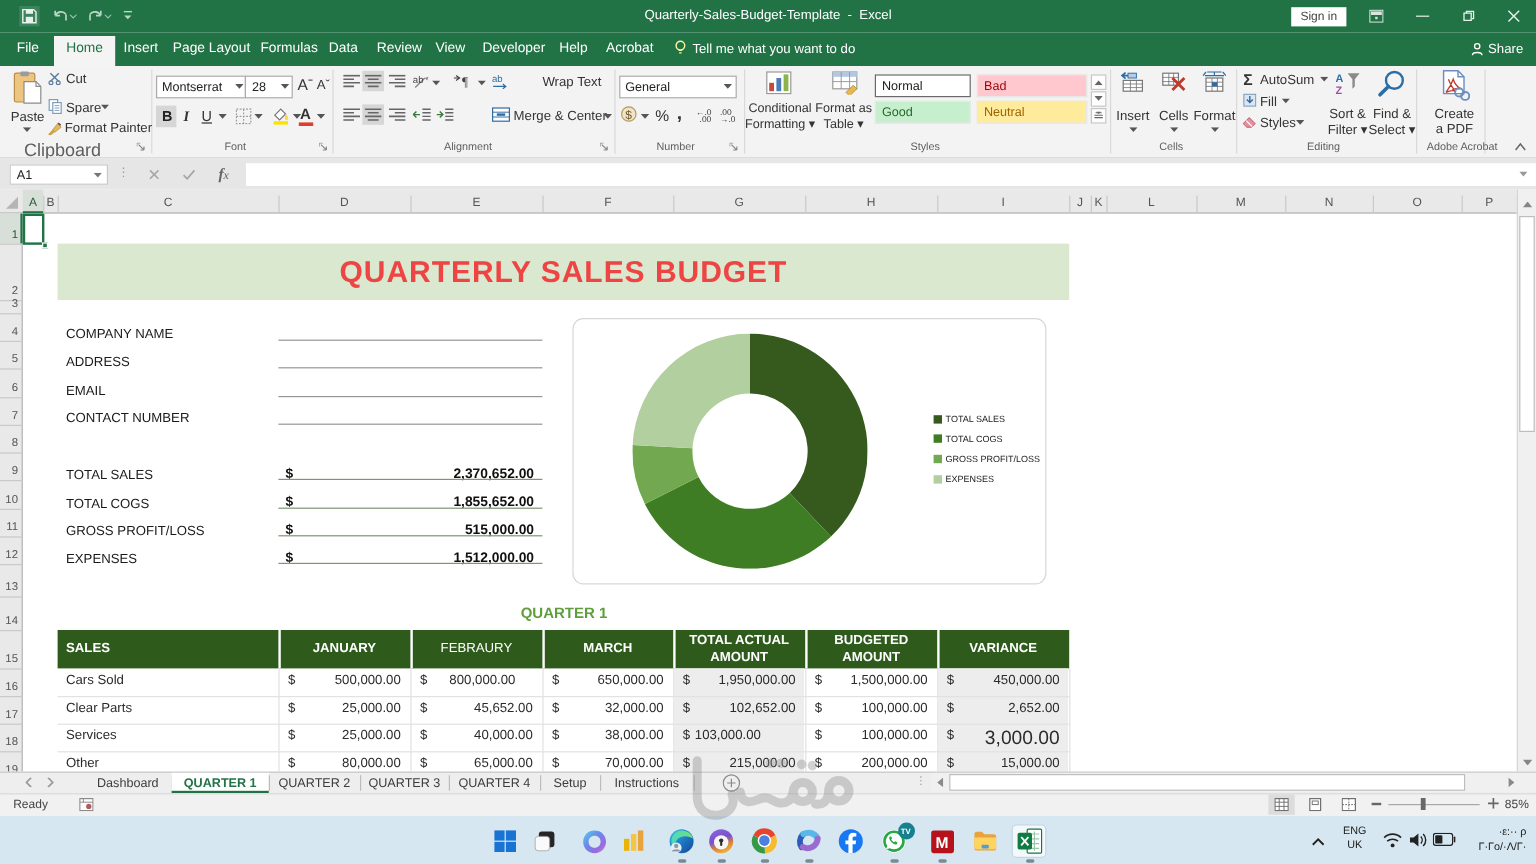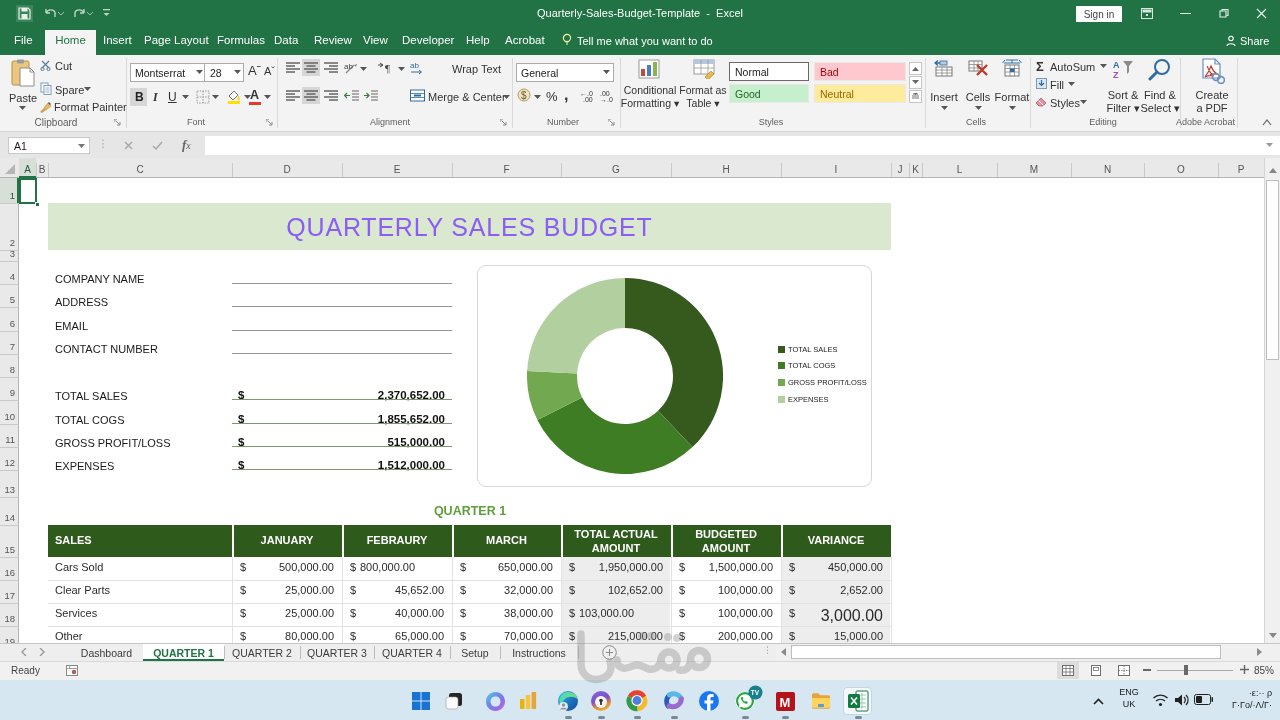--- a/index.html
+++ b/index.html
@@ -85,28 +85,28 @@
 
 <div class="a" style="left:126px;top:58px;width:1px;height:70px;background:#d9d9d9"></div>
 <div class="a" style="left:277px;top:58px;width:1px;height:70px;background:#d9d9d9"></div>
 <div class="a" style="left:512px;top:58px;width:1px;height:70px;background:#d9d9d9"></div>
 <div class="a" style="left:620px;top:58px;width:1px;height:70px;background:#d9d9d9"></div>
 <div class="a" style="left:925px;top:58px;width:1px;height:70px;background:#d9d9d9"></div>
 <div class="a" style="left:1030px;top:58px;width:1px;height:70px;background:#d9d9d9"></div>
 <div class="a" style="left:1180px;top:58px;width:1px;height:70px;background:#d9d9d9"></div>
 <div class="a" style="left:1237px;top:58px;width:1px;height:70px;background:#d9d9d9"></div>
 
-<div class="tx" style="left:20px;top:117px;width:72px;text-align:center;font-size:10px;color:#5e5e5e">Clipboard</div>
+<div class="tx" style="left:20px;top:117px;width:72px;text-align:left;font-size:15px;color:#5e5e5e">Clipboard</div>
 <div class="tx" style="left:160px;top:117px;width:72px;text-align:center;font-size:9px;color:#5e5e5e">Font</div>
 <div class="tx" style="left:354px;top:117px;width:72px;text-align:center;font-size:9px;color:#5e5e5e">Alignment</div>
 <div class="tx" style="left:527px;top:117px;width:72px;text-align:center;font-size:9px;color:#5e5e5e">Number</div>
 <div class="tx" style="left:735px;top:117px;width:72px;text-align:center;font-size:9px;color:#5e5e5e">Styles</div>
 <div class="tx" style="left:940px;top:117px;width:72px;text-align:center;font-size:9px;color:#5e5e5e">Cells</div>
 <div class="tx" style="left:1067px;top:117px;width:72px;text-align:center;font-size:9px;color:#5e5e5e">Editing</div>
-<div class="tx" style="left:1176px;top:117px;width:72px;text-align:left;font-size:9px;color:#5e5e5e">Adobe Acrobat</div>
+<div class="tx" style="left:1176px;top:117px;width:72px;text-align:right;font-size:9px;color:#5e5e5e">Adobe Acrobat</div>
 
 <svg class="a" style="left:114px;top:119px" width="7" height="7" viewBox="0 0 7 7">
       <path d="M0 0 h3 M0 0 v3 M1.5 1.5 L6 6 M6 6 v-3 M6 6 h-3" stroke="#8a8a8a" stroke-width="1" fill="none"></path>
     </svg>
 <svg class="a" style="left:266px;top:119px" width="7" height="7" viewBox="0 0 7 7">
       <path d="M0 0 h3 M0 0 v3 M1.5 1.5 L6 6 M6 6 v-3 M6 6 h-3" stroke="#8a8a8a" stroke-width="1" fill="none"></path>
     </svg>
 <svg class="a" style="left:500px;top:119px" width="7" height="7" viewBox="0 0 7 7">
       <path d="M0 0 h3 M0 0 v3 M1.5 1.5 L6 6 M6 6 v-3 M6 6 h-3" stroke="#8a8a8a" stroke-width="1" fill="none"></path>
     </svg>
@@ -495,21 +495,21 @@
 <div class="a" style="left:0;top:603px;width:19px;height:1px;background:#c9c9c9"></div>
 <div class="a" style="left:0;top:603px;width:19px;height:23px;"></div>
 <div class="tx" style="left:0;top:613px;width:15px;text-align:right;font-size:9.5px;color:#555">18</div>
 <div class="a" style="left:0;top:626px;width:19px;height:1px;background:#c9c9c9"></div>
 <div class="a" style="left:0;top:626px;width:19px;height:17px;"></div>
 <div class="tx" style="left:0;top:636px;width:15px;text-align:right;font-size:9.5px;color:#555">19</div>
 
 <div class="a" style="left:19px;top:178px;width:18px;height:26px;border:2px solid #217346;background:#fff"></div>
 <div class="a" style="left:35px;top:202px;width:5px;height:5px;background:#217346;border:1px solid #fff"></div>
 <div class="a" style="left:48px;top:203px;width:843px;height:47px;background:#d9e8ce"></div>
-<div class="tx" style="left:48px;top:213px;width:843px;text-align:center;font-size:25px;font-weight:normal;color:#8b5cf6;letter-spacing:0.8px">QUARTERLY SALES BUDGET</div>
+<div class="tx" style="left:48px;top:213px;width:843px;text-align:center;font-size:25px;font-weight:bold;color:#ef4444;letter-spacing:0.8px">QUARTERLY SALES BUDGET</div>
 <div class="tx" style="left:55px;top:273px;font-size:11px;color:#1a1a1a">COMPANY NAME</div>
 <div class="a" style="left:232px;top:283px;width:220px;height:1px;background:#969696"></div>
 <div class="tx" style="left:55px;top:296px;font-size:11px;color:#1a1a1a">ADDRESS</div>
 <div class="a" style="left:232px;top:306px;width:220px;height:1px;background:#969696"></div>
 <div class="tx" style="left:55px;top:320px;font-size:11px;color:#1a1a1a">EMAIL</div>
 <div class="a" style="left:232px;top:330px;width:220px;height:1px;background:#969696"></div>
 <div class="tx" style="left:55px;top:343px;font-size:11px;color:#1a1a1a">CONTACT NUMBER</div>
 <div class="a" style="left:232px;top:353px;width:220px;height:1px;background:#969696"></div>
 <div class="tx" style="left:55px;top:390px;font-size:11px;color:#1a1a1a">TOTAL SALES</div>
 <div class="tx" style="left:238px;top:389px;font-size:11.5px;font-weight:bold;color:#111">$</div>
@@ -539,38 +539,38 @@
 <div class="a" style="left:778px;top:362px;width:7px;height:7px;background:#3e7d23"></div>
 <div class="tx" style="left:788px;top:361px;font-size:7.5px;color:#1a1a1a">TOTAL COGS</div>
 <div class="a" style="left:778px;top:379px;width:7px;height:7px;background:#72a84f"></div>
 <div class="tx" style="left:788px;top:378px;font-size:7.5px;color:#1a1a1a">GROSS PROFIT/LOSS</div>
 <div class="a" style="left:778px;top:396px;width:7px;height:7px;background:#b2cfa0"></div>
 <div class="tx" style="left:788px;top:395px;font-size:7.5px;color:#1a1a1a">EXPENSES</div>
 <div class="tx" style="left:370px;top:504px;width:200px;text-align:center;font-size:12.5px;font-weight:bold;color:#5f9e3c">QUARTER 1</div>
 <div class="a" style="left:48px;top:525px;width:843px;height:32px;background:#2e5a1c"></div>
 <div class="tx" style="left:55px;top:534px;font-size:11px;font-weight:bold;color:#fff">SALES</div>
 <div class="tx" style="left:232px;top:534px;width:110px;text-align:center;font-size:11px;font-weight:bold;color:#fff">JANUARY</div>
-<div class="tx" style="left:342px;top:534px;width:110px;text-align:center;font-size:11px;font-weight:bold;color:#fff">FEBRAURY</div>
+<div class="tx" style="left:342px;top:534px;width:110px;text-align:center;font-size:11px;font-weight:normal;color:#fff">FEBRAURY</div>
 <div class="tx" style="left:452px;top:534px;width:109px;text-align:center;font-size:11px;font-weight:bold;color:#fff">MARCH</div>
 <div class="tx" style="left:561px;top:528px;width:110px;text-align:center;font-size:11px;font-weight:bold;color:#fff;line-height:13.5px">TOTAL ACTUAL<br>AMOUNT</div>
 <div class="tx" style="left:671px;top:528px;width:110px;text-align:center;font-size:11px;font-weight:bold;color:#fff;line-height:13.5px">BUDGETED<br>AMOUNT</div>
 <div class="tx" style="left:781px;top:534px;width:110px;text-align:center;font-size:11px;font-weight:bold;color:#fff">VARIANCE</div>
 <div class="a" style="left:232px;top:525px;width:2px;height:32px;background:#fff"></div>
 <div class="a" style="left:342px;top:525px;width:2px;height:32px;background:#fff"></div>
 <div class="a" style="left:452px;top:525px;width:2px;height:32px;background:#fff"></div>
 <div class="a" style="left:561px;top:525px;width:2px;height:32px;background:#fff"></div>
 <div class="a" style="left:671px;top:525px;width:2px;height:32px;background:#fff"></div>
 <div class="a" style="left:781px;top:525px;width:2px;height:32px;background:#fff"></div>
 <div class="a" style="left:562px;top:557px;width:108px;height:86px;background:#ededed"></div>
 <div class="a" style="left:782px;top:557px;width:108px;height:86px;background:#ededed"></div>
 <div class="tx" style="left:55px;top:561px;font-size:11px;color:#2b2b2b">Cars Sold</div>
 <div class="tx" style="left:240px;top:561px;font-size:11px;color:#2b2b2b">$</div>
 <div class="tx" style="left:250px;top:561px;width:84px;text-align:right;font-size:11px;color:#2b2b2b">500,000.00</div>
 <div class="tx" style="left:350px;top:561px;font-size:11px;color:#2b2b2b">$</div>
-<div class="tx" style="left:360px;top:561px;width:84px;text-align:left;font-size:11px;color:#2b2b2b">800,000.00</div>
+<div class="tx" style="left:360px;top:561px;width:84px;text-align:center;font-size:11px;color:#2b2b2b">800,000.00</div>
 <div class="tx" style="left:460px;top:561px;font-size:11px;color:#2b2b2b">$</div>
 <div class="tx" style="left:470px;top:561px;width:83px;text-align:right;font-size:11px;color:#2b2b2b">650,000.00</div>
 <div class="tx" style="left:569px;top:561px;font-size:11px;color:#2b2b2b">$</div>
 <div class="tx" style="left:579px;top:561px;width:84px;text-align:right;font-size:11px;color:#2b2b2b">1,950,000.00</div>
 <div class="tx" style="left:679px;top:561px;font-size:11px;color:#2b2b2b">$</div>
 <div class="tx" style="left:689px;top:561px;width:84px;text-align:right;font-size:11px;color:#2b2b2b">1,500,000.00</div>
 <div class="tx" style="left:789px;top:561px;font-size:11px;color:#2b2b2b">$</div>
 <div class="tx" style="left:799px;top:561px;width:84px;text-align:right;font-size:11px;color:#2b2b2b">450,000.00</div>
 <div class="tx" style="left:55px;top:584px;font-size:11px;color:#2b2b2b">Clear Parts</div>
 <div class="tx" style="left:240px;top:584px;font-size:11px;color:#2b2b2b">$</div>

